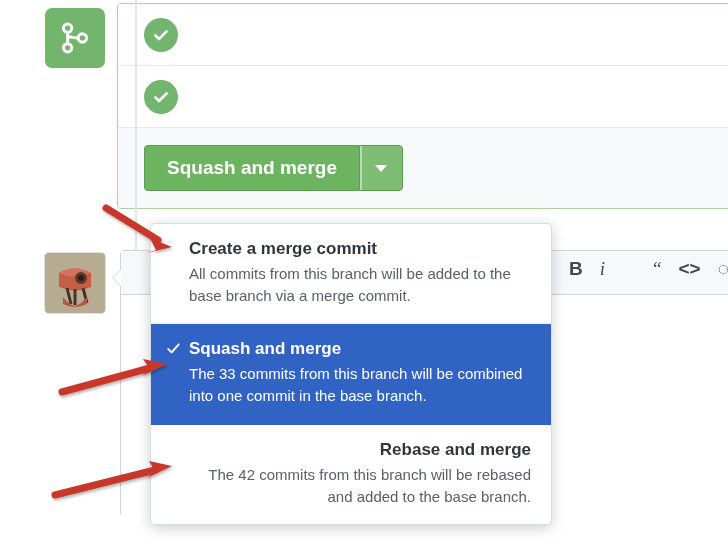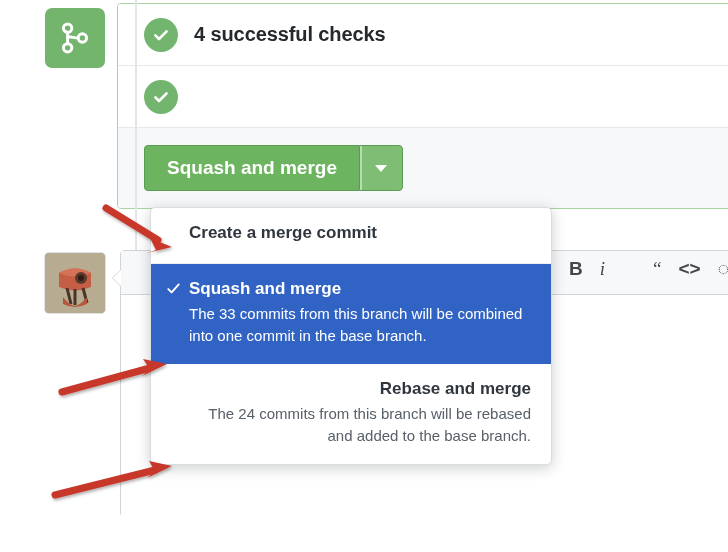--- a/index.html
+++ b/index.html
@@ -118,21 +118,21 @@
   .caret-glyph {
     width: 0; height: 0;
     border-left: 6px solid transparent;
     border-right: 6px solid transparent;
     border-top: 7px solid #ffffff;
   }
 
   
   .dropdown {
     position: absolute;
-    left: 150px; top: 207px;
+    left: 150px; top: 223px;
     width: 402px;
     background: #ffffff;
     border: 1px solid #d9dde1;
     border-radius: 5px;
     box-shadow: 0 3px 14px rgba(27,31,35,0.22);
     overflow: hidden;
     z-index: 6;
   }
   .dd-item {
     padding: 14px 20px 16px 38px;
@@ -294,21 +294,20 @@
   <div class="merge-box">
     <div class="box-tail"></div>
     <div class="box-tail-fill"></div>
 
     <div class="merge-row">
       <span class="check-circle">
         <svg width="18" height="18" viewBox="0 0 18 18" aria-hidden="true">
           <path d="M3.4 9.4 L7 13 L14.6 5.4" fill="none" stroke="#ffffff" stroke-width="2.6" stroke-linecap="round" stroke-linejoin="round"></path>
         </svg>
       </span>
-      <span class="merge-row-text">4 successful checks</span>
     </div>
 
     <div class="merge-row second">
       <span class="check-circle">
         <svg width="18" height="18" viewBox="0 0 18 18" aria-hidden="true">
           <path d="M3.4 9.4 L7 13 L14.6 5.4" fill="none" stroke="#ffffff" stroke-width="2.6" stroke-linecap="round" stroke-linejoin="round"></path>
         </svg>
       </span>
     </div>
 
@@ -319,35 +318,36 @@
           <span class="caret-glyph"></span>
         </div>
       </div>
     </div>
   </div>
 
   <div class="dropdown">
 
     <div class="dd-item">
       <div class="dd-title">Create a merge commit</div>
+      <div class="dd-desc">All commits from this branch will be added to the base branch via a merge commit.</div>
     </div>
 
     <div class="dd-item selected">
       <span class="dd-check">
         <svg width="15" height="15" viewBox="0 0 16 16" aria-hidden="true">
           <path d="M2.4 8.6 L6 12.2 L13.6 3.6" fill="none" stroke="#ffffff" stroke-width="2" stroke-linecap="round" stroke-linejoin="round"></path>
         </svg>
       </span>
       <div class="dd-title">Squash and merge</div>
       <div class="dd-desc">The 33 commits from this branch will be combined into one commit in the base branch.</div>
     </div>
 
     <div class="dd-item">
       <div class="dd-title">Rebase and merge</div>
-      <div class="dd-desc">The 24 commits from this branch will be rebased and added to the base branch.</div>
+      <div class="dd-desc">The 42 commits from this branch will be rebased and added to the base branch.</div>
     </div>
 
   </div>
 
   <svg class="arrows" width="728" height="552" viewBox="0 0 728 552">
     <defs>
       <filter id="arrowshadow" x="-30%" y="-30%" width="170%" height="170%">
         <feDropShadow dx="1" dy="2" stdDeviation="1.6" flood-color="#000000" flood-opacity="0.30"></feDropShadow>
       </filter>
     </defs>

